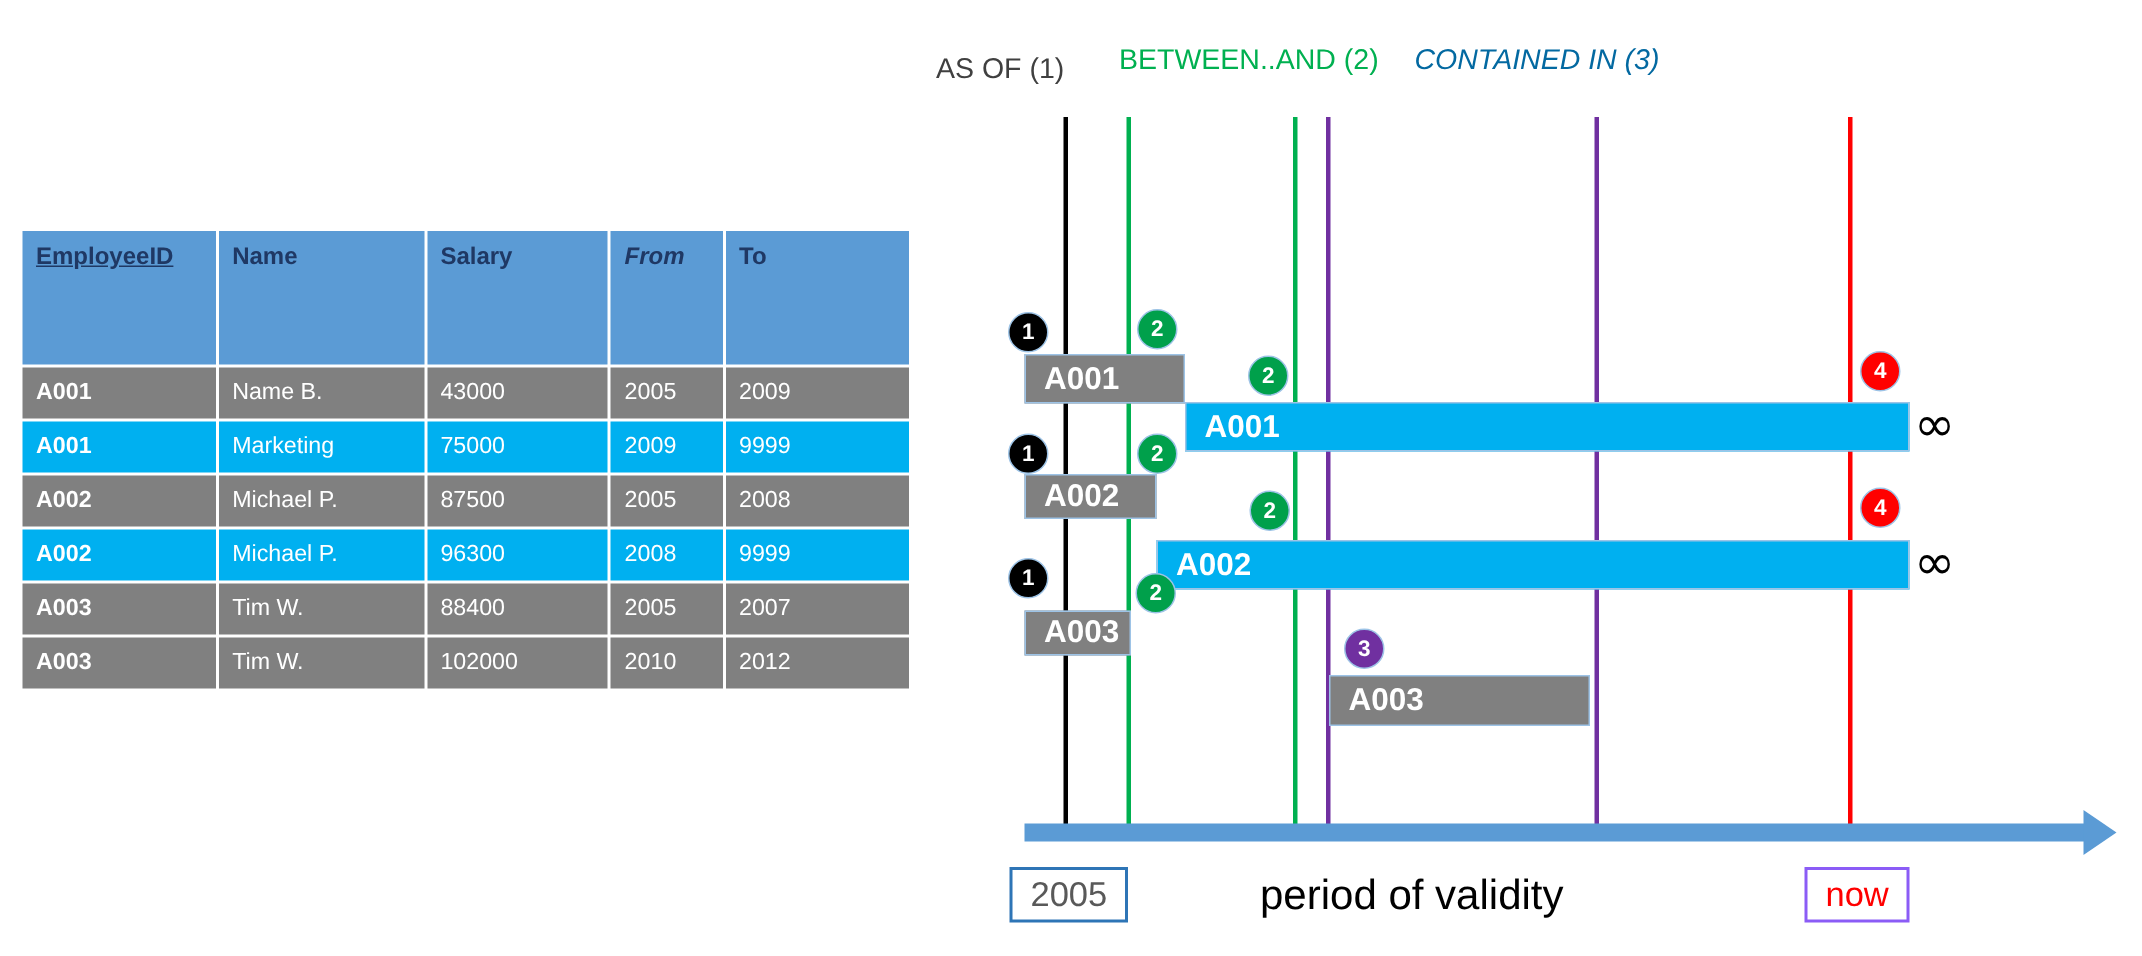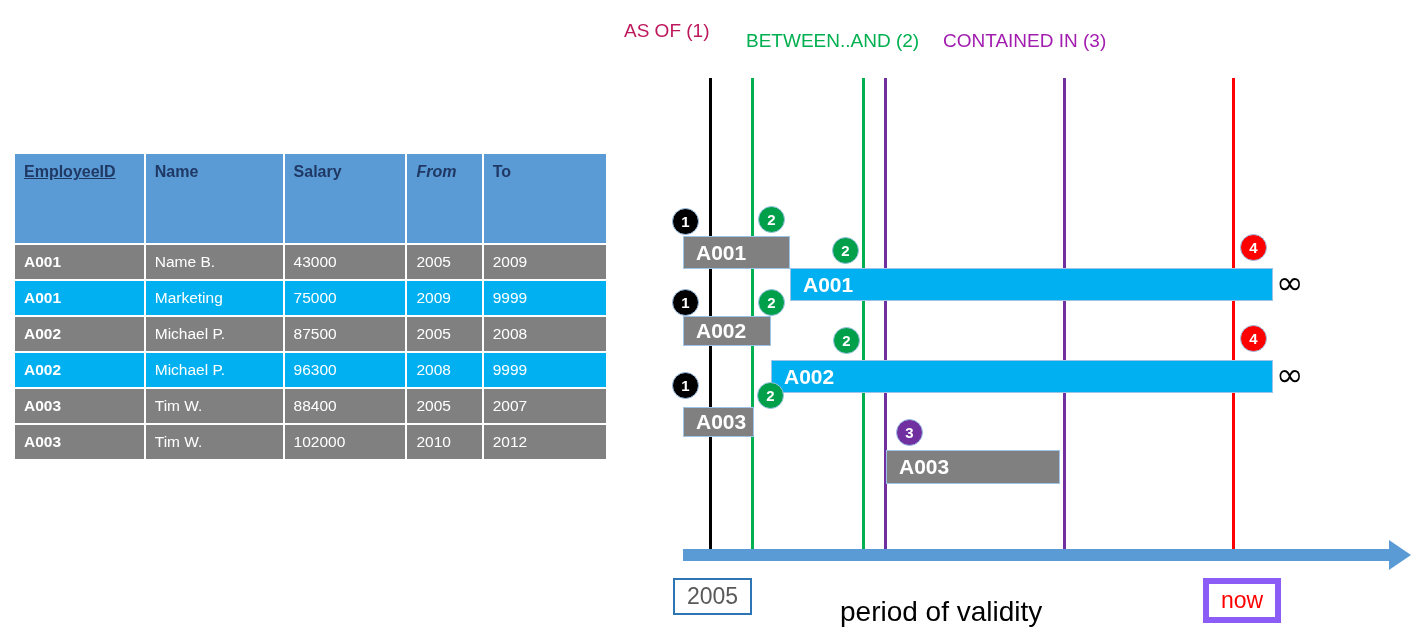--- a/index.html
+++ b/index.html
@@ -37,23 +37,23 @@
   .col-id{width:125px;}
   .col-name{width:139px;}
   .col-sal{width:123px;}
   .col-from{width:70px;font-style:italic;}
   .col-to{width:128px;}
 
   
   .diagram{position:absolute;left:0;top:0;width:1428px;height:637px;pointer-events:none;}
 
   .legend{position:absolute;font-size:19px;white-space:nowrap;line-height:1.12;}
-  .lg1{left:624px;top:20px;color:#be185d;}
+  .lg1{left:624px;top:36px;color:#404040;}
   .lg2{left:746px;top:30px;color:#00B050;}
-  .lg3{left:943px;top:30px;color:#a21caf;}
+  .lg3{left:943px;top:30px;color:#0369a1;font-style:italic;}
   .lg4{left:1165px;top:5px;color:#FF0000;}
 
   .vline{position:absolute;width:3px;top:78px;height:482px;}
   .vl-black{left:709px;background:#000000;}
   .vl-green1{left:751px;background:#00B050;}
   .vl-green2{left:862px;background:#00B050;}
   .vl-purple1{left:884px;background:#7030A0;}
   .vl-purple2{left:1063px;background:#7030A0;}
   .vl-red{left:1232px;background:#FF0000;}
 
@@ -113,23 +113,23 @@
     position:absolute;left:1389px;top:540px;width:0;height:0;
     border-top:15px solid transparent;border-bottom:15px solid transparent;
     border-left:22px solid #5B9BD5;
   }
 
   .tickbox{
     position:absolute;font-size:23px;
     padding:3px 12px;background:#ffffff;box-sizing:border-box;
   }
   .tb-2005{left:673px;top:578px;color:#595959;border:2px solid #2E75B6;}
-  .tb-now{left:1203px;top:578px;color:#FF0000;border:6px solid #8b5cf6;}
+  .tb-now{left:1203px;top:578px;color:#FF0000;border:2px solid #8b5cf6;}
   .axis-title{
-    position:absolute;left:840px;top:596px;
+    position:absolute;left:840px;top:581px;
     font-size:28px;color:#000000;
   }
 </style>
 </head>
 <body>
 
 <div class="root">
 
   <table class="emp-table">
     <thead>

